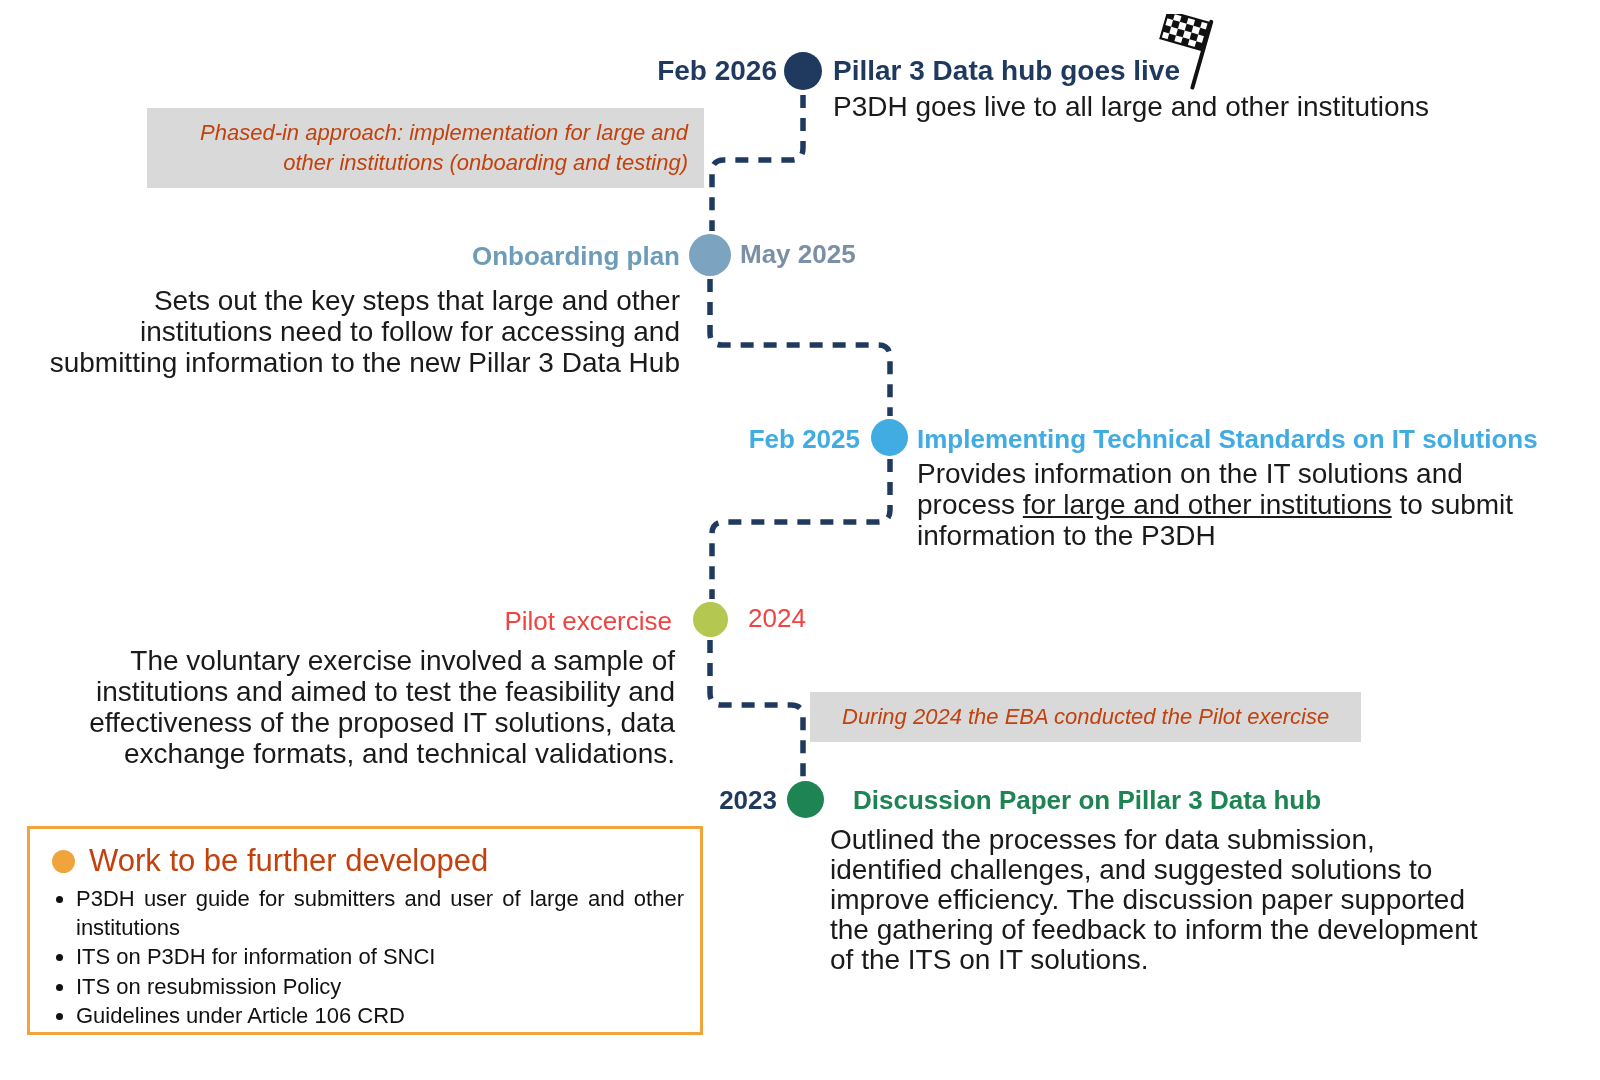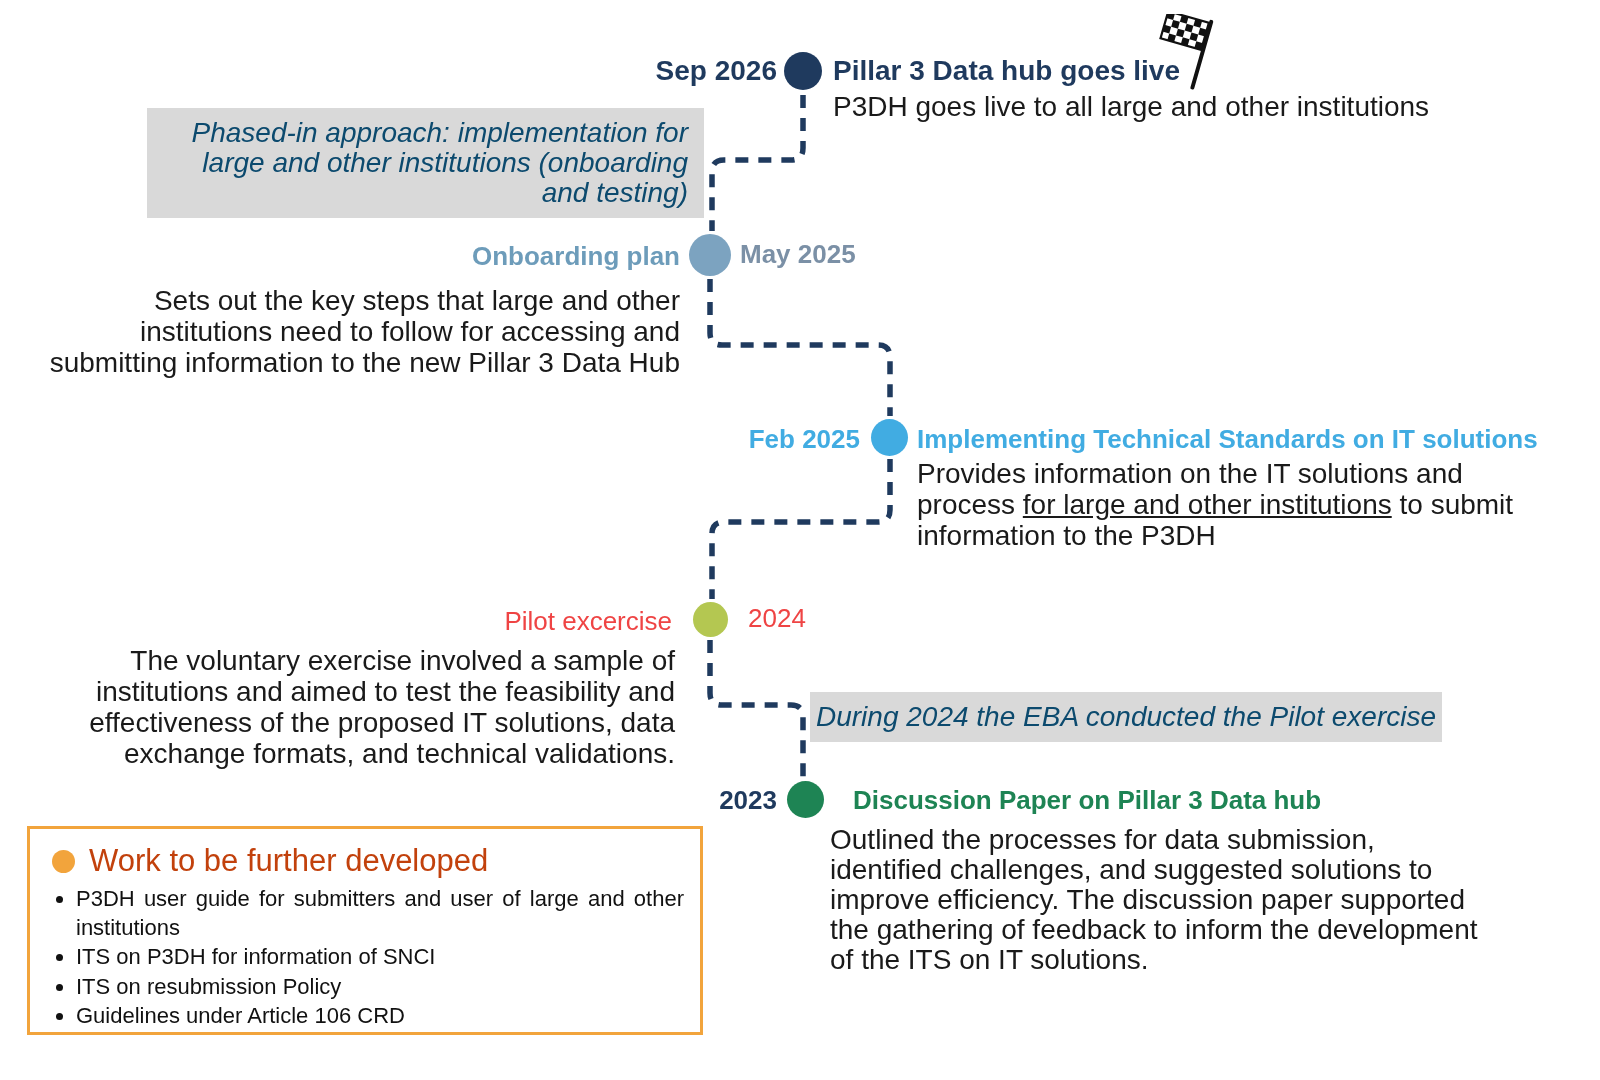--- a/index.html
+++ b/index.html
@@ -31,34 +31,34 @@
 
   .big{font-size:28px;line-height:34px;white-space:nowrap;}
   .mid{font-size:26px;line-height:32px;white-space:nowrap;}
   .body-txt{font-size:28px;line-height:31px;color:#1a1a1a;}
   .right{text-align:right;}
   .u{text-decoration:underline;}
 
   .note{
     background:#d9d9d9;
     font-style:italic;
-    font-size:28px;line-height:30px;
-    color:#0c4a6e;
+    font-size:22px;line-height:30px;
+    color:#c2410c;
     box-sizing:border-box;
     z-index:2;
   }
   .note-phased{
     left:147px;top:108px;width:557px;min-height:80px;
     padding:10px 16px;
     display:flex;align-items:center;justify-content:flex-end;
     text-align:right;
   }
   .note-pilot{
     left:810px;top:692px;
-    padding:10px 6px;
+    padding:10px 32px;
     white-space:nowrap;
   }
 
   .further-box{
     left:27px;top:826px;width:676px;height:209px;
     box-sizing:border-box;
     border:3px solid #f2a43c;
     background:#ffffff;
     padding:12px 16px 10px 16px;
     z-index:2;
@@ -107,21 +107,21 @@
       </g>
     </svg>
   </div>
 
   <div class="node node-jan2026"></div>
   <div class="node node-may2025"></div>
   <div class="node node-feb2025"></div>
   <div class="node node-y2024"></div>
   <div class="node node-y2023"></div>
 
-  <div class="abs big h-navy" style="right:823px;top:54px;">Sep 2026</div>
+  <div class="abs big h-navy" style="right:823px;top:54px;">Feb 2026</div>
   <div class="abs big h-navy" style="left:833px;top:54px;">Pillar 3 Data hub goes live</div>
   <div class="abs body-txt" style="left:833px;top:91px;white-space:nowrap;">P3DH goes live to all large and other institutions</div>
 
   <div class="abs note note-phased">
     <span>Phased-in approach: implementation for large and other institutions (onboarding and testing)</span>
   </div>
 
   <div class="abs mid h-steel" style="right:920px;top:240px;">Onboarding plan</div>
   <div class="abs mid h-grayblue" style="left:740px;top:238px;">May 2025</div>
   <div class="abs body-txt right" style="left:40px;top:285px;width:640px;">Sets out the key steps that large and other institutions need to follow for accessing and submitting information to the new Pillar 3 Data Hub</div>

